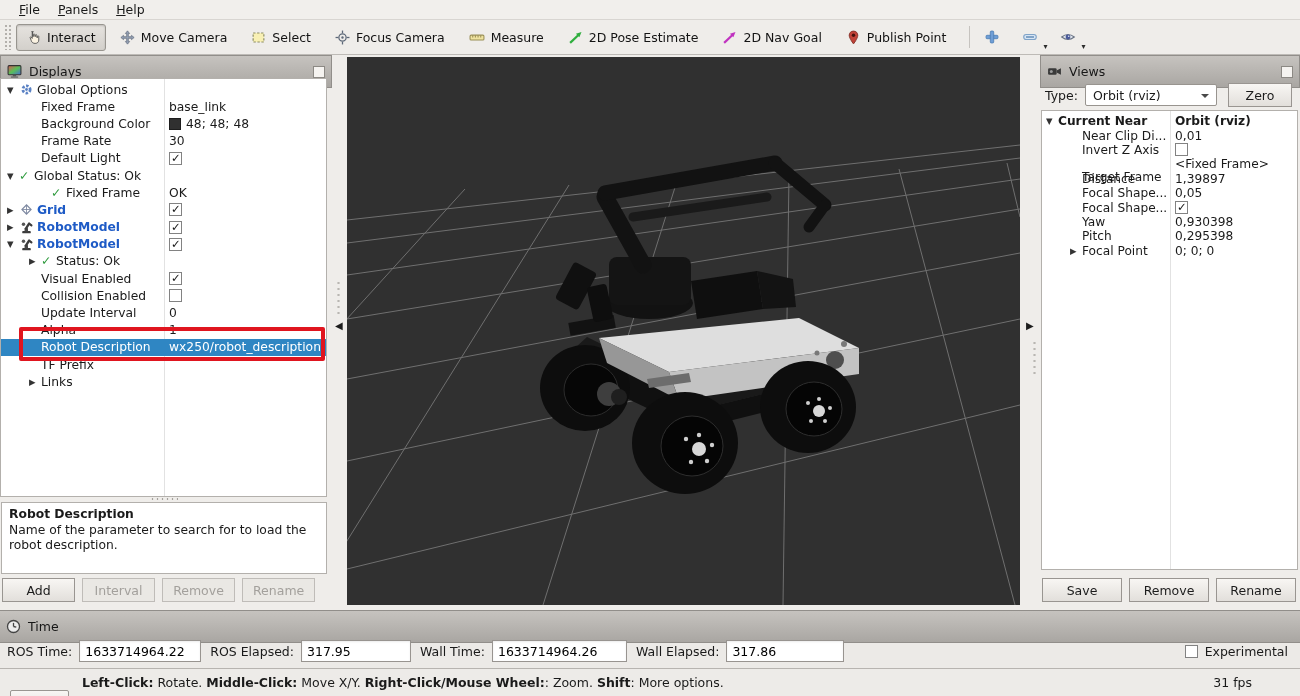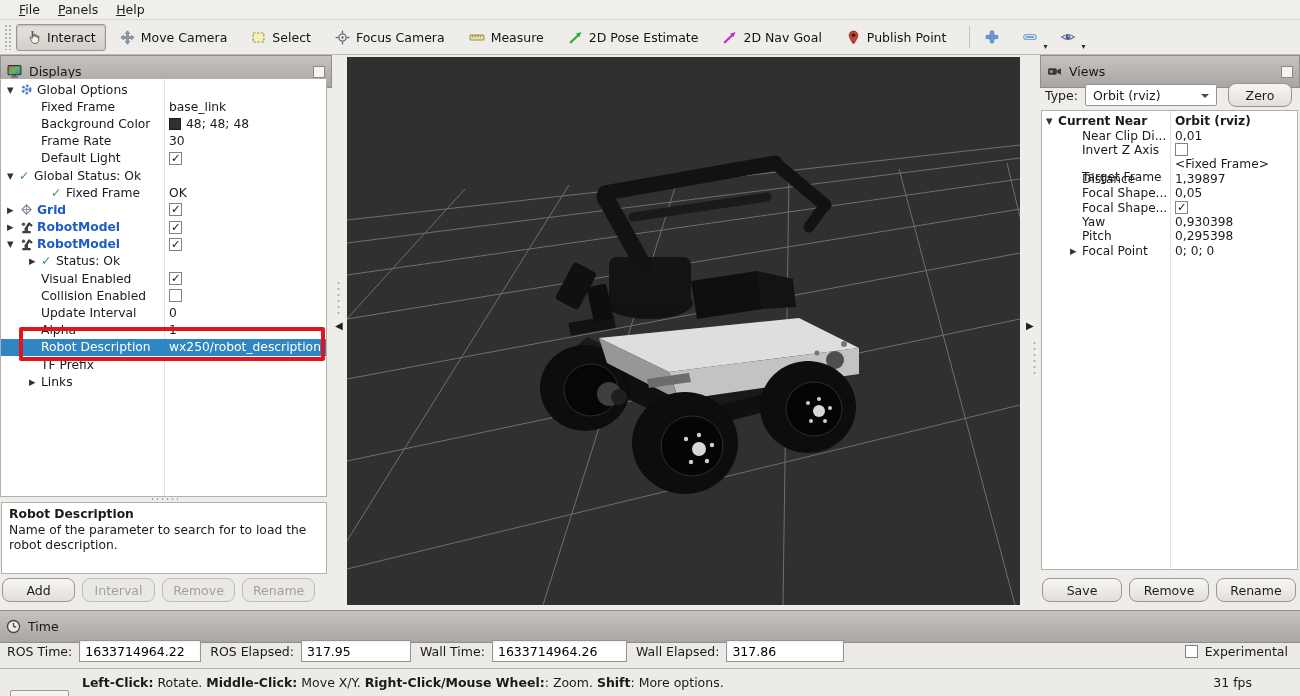--- a/index.html
+++ b/index.html
@@ -26,21 +26,21 @@
   .tool .tico svg, .iconbtn svg, .panel-ico svg { display:block; }
   .tb-sep { width:1px; height:22px; background:#c6c3bf; margin:0 9px; }
   .iconbtn { position:relative; border:none; background:transparent; padding:4px 5px; margin-right:12px; }
   .iconbtn .caret { position:absolute; right:-4px; bottom:-2px; font-size:8px; color:#2c2c2c; }
 
   
   .panel-title { height:33px; background:linear-gradient(#c6c3bf,#a9a6a2); border:1px solid #918e8a;
     display:flex; align-items:center; gap:7px; padding:0 6px; color:#161616; }
   .float-btn { margin-left:auto; width:12px; height:12px; background:#f5f3f0; border:1px solid #8c8984; }
   .pbtn { height:24px; font:inherit; padding:0 10px; background:linear-gradient(#f8f6f3,#e2dfdb);
-    border:1px solid #999591; border-radius:8px; color:#1c1c1c; }
+    border:1px solid #999591; border-radius:0; color:#1c1c1c; }
   .pbtn:disabled { color:#a3a09c; background:#eae8e4; border-color:#bfbcb8; }
 
   
   .displays { position:absolute; left:0; top:55px; width:332px; height:555px; }
   .tree-area { position:absolute; background:#fff; border:1px solid #b3b0ac; overflow:hidden; }
   #displays-tree { left:0; top:23px; width:327px; height:419px; padding-top:2px; }
   .colline { position:absolute; top:0; bottom:0; width:1px; background:#e2e2e2; }
   .trow { display:flex; align-items:center; height:17.2px; font-size:12.3px; white-space:nowrap; }
   .trow.sel { background:var(--sel,#2f86c3); color:#fff; }
   .tname { display:flex; align-items:center; overflow:hidden; flex:none; }

